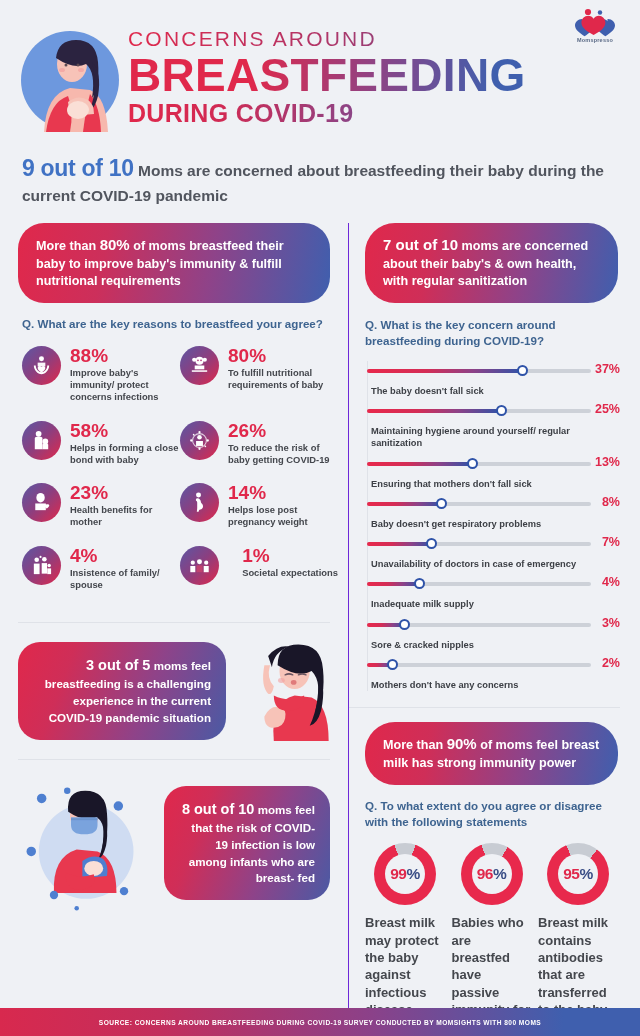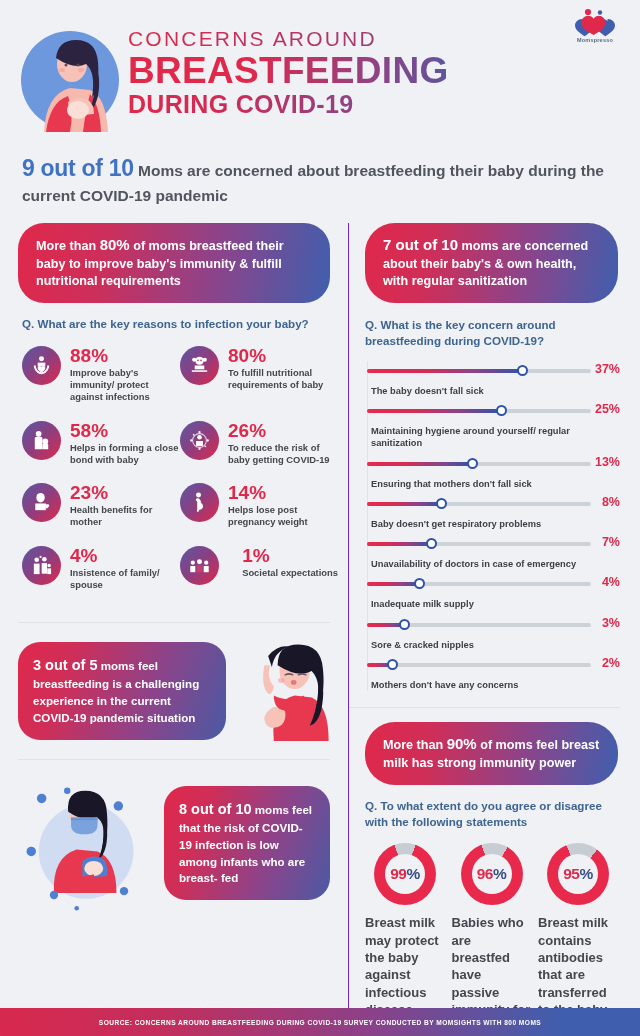--- a/index.html
+++ b/index.html
@@ -15,21 +15,21 @@
   .header{position:relative;height:148px;}
   .logo{position:absolute;right:16px;top:8px;width:58px;text-align:center;}
   .logo-mark{position:relative;height:28px;width:52px;margin:0 auto;}
   .logo-cap{position:absolute;width:100%;text-align:center;font-size:5.5px;color:#5a6a86;
             letter-spacing:.2px;top:29px;left:0;font-weight:600;}
   .hero-img{position:absolute;left:18px;top:28px;width:104px;height:104px;}
   .title-block{position:absolute;left:128px;top:28px;right:80px;}
   .t-kicker{font-size:21px;letter-spacing:2.2px;font-weight:400;line-height:1;
             background:linear-gradient(90deg,#e0284b 0%,#b13567 45%,#4a5fa5 100%);
             -webkit-background-clip:text;background-clip:text;color:transparent;}
-  .t-main{font-size:37px;font-weight:700;letter-spacing:.3px;line-height:1.07;margin-top:2px;
+  .t-main{font-size:46px;font-weight:700;letter-spacing:.3px;line-height:1.07;margin-top:2px;
           background:linear-gradient(90deg,#e0284b 0%,#e0284b 28%,#8c4486 58%,#3f5fae 85%,#3f5fae 100%);
           -webkit-background-clip:text;background-clip:text;color:transparent;}
   .t-main2{font-size:25px;font-weight:700;letter-spacing:.3px;line-height:1.07;
           background:linear-gradient(90deg,#e0284b 0%,#d02a54 22%,#8c4486 52%,#3f5fae 82%,#3f5fae 100%);
           -webkit-background-clip:text;background-clip:text;color:transparent;}
 
   
   .subhead{margin:4px 22px 0 22px;font-size:15.5px;line-height:1.42;color:#51555e;font-weight:600;}
   .subhead .big{color:#4072c4;font-weight:800;font-size:23px;letter-spacing:-.3px;}
 
@@ -70,21 +70,21 @@
   .bar-val{position:absolute;right:0;top:1px;color:#e0284b;font-weight:700;font-size:12.5px;}
   .bar-lb{color:#3d4046;font-size:9.3px;font-weight:600;line-height:1.32;margin-top:-6px;
           padding-left:4px;}
 
   .vdiv{position:absolute;left:0;top:0;bottom:0;width:1px;background:#dfe2e8;}
 
   
   .hdiv{height:1px;background:#dfe2e8;margin:14px 18px 0 18px;}
   .blk{display:flex;align-items:center;margin-top:14px;padding:0 8px 0 18px;}
   .blk-pill{color:#fff;border-radius:22px;padding:13px 15px;font-size:11.6px;line-height:1.45;
-            font-weight:700;background:linear-gradient(110deg,#e0284b 0%,#cf2e58 24%,#8e4389 62%,#4a5aa4 100%);}
+            font-weight:700;background:linear-gradient(110deg,#e0284b 0%,#cf2e58 24%,#8e4389 62%,#4a5aa4 100%);text-align:right;}
   .blk-pill .b{font-weight:800;font-size:14.5px;}
 
   
   .donuts{display:flex;justify-content:space-between;margin:14px 22px 0 16px;}
   .donut-col{width:80px;}
   .donut{position:relative;width:62px;height:62px;margin:0 auto;border-radius:50%;}
   .donut .hole{position:absolute;left:11px;top:11px;width:40px;height:40px;border-radius:50%;
                background:#eff1f5;display:flex;align-items:center;justify-content:center;}
   .d-num{font-size:15.5px;font-weight:800;color:#e0284b;letter-spacing:-.5px;}
   .d-num .pct{color:#3a4e86;}
@@ -152,36 +152,36 @@
   </div>
 
   <div class="grid">
 
     <div class="col-l">
 
       <div class="pill pill-l">
         <span>More than </span><span class="b">80%</span><span> of moms breastfeed their baby to improve baby's immunity &amp; fulfill nutritional requirements</span>
       </div>
 
-      <div class="qtext" style="margin:13px 18px 0 22px;">Q. What are the key reasons to infection your baby?</div>
+      <div class="qtext" style="margin:13px 18px 0 22px;">Q. What are the key reasons to breastfeed your agree?</div>
 
       <div class="reasons">
 
         <div class="reason">
           <div class="r-ic">
             <svg viewBox="0 0 24 24">
                 <circle cx="12" cy="5" r="2.6"></circle>
                 <path d="M8 9h8v4H8z" opacity=".95"></path>
                 <path d="M4 12c0 5 4 9 8 9s8-4 8-9h-2c0 4-3 7-6 7s-6-3-6-7z"></path>
                 <path d="M12 19.5c-2-1.4-4-3-4-4.8 0-1.2 1-2.1 2.1-2.1.7 0 1.4.4 1.9 1 .5-.6 1.2-1 1.9-1 1.1 0 2.1.9 2.1 2.1 0 1.8-2 3.4-4 4.8z"></path>
               </svg>
           </div>
           <div class="r-tx">
             <div class="r-pc">88%</div>
-            <div class="r-lb">Improve baby's immunity/ protect against infections</div>
+            <div class="r-lb">Improve baby's immunity/ protect concerns infections</div>
           </div>
         </div>
 
         <div class="reason">
           <div class="r-ic">
             <svg viewBox="0 0 24 24">
                 <circle cx="12" cy="7" r="4.2"></circle>
                 <circle cx="6.5" cy="6" r="2.2"></circle>
                 <circle cx="17.5" cy="6" r="2.2"></circle>
                 <path d="M7 12h10v4H7z"></path>

